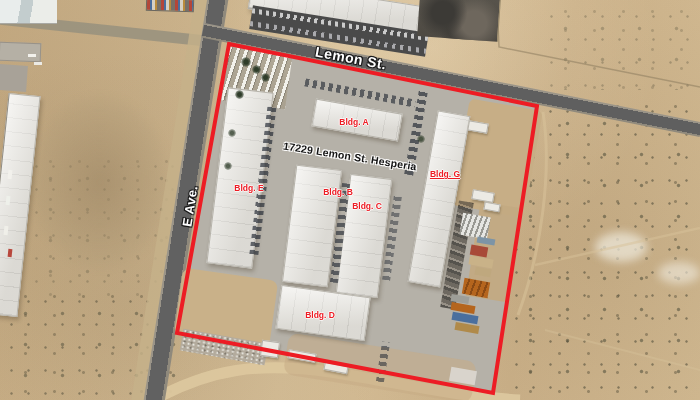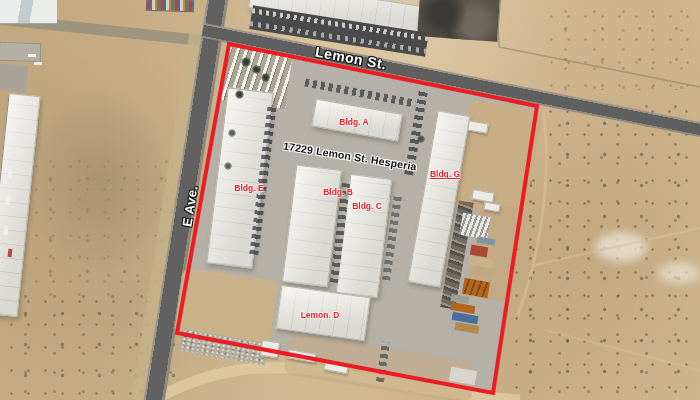--- a/index.html
+++ b/index.html
@@ -161,15 +161,15 @@
   </svg>
 
   <div class="lbl lbl-street" style="left:351px;top:58px;transform:translate(-50%,-50%) rotate(10.5deg);">Lemon St.</div>
   <div class="lbl lbl-street lbl-ave" style="left:190px;top:206px;transform:translate(-50%,-50%) rotate(-81deg);">E Ave.</div>
   <div class="lbl lbl-addr" style="left:350px;top:156px;transform:translate(-50%,-50%) rotate(9deg);">17229 Lemon St. Hesperia</div>
   <div class="lbl lbl-bldg" style="left:354px;top:122px;transform:translate(-50%,-50%);">Bldg. A</div>
   <div class="lbl lbl-bldg" style="left:249px;top:188px;transform:translate(-50%,-50%);">Bldg. E</div>
   <div class="lbl lbl-bldg" style="left:314px;top:192px;transform:translate(-50%,-50%);margin-left:24px;">Bldg. B</div>
   <div class="lbl lbl-bldg" style="left:367px;top:206px;transform:translate(-50%,-50%);">Bldg. C</div>
   <div class="lbl lbl-bldg" style="left:445px;top:174px;transform:translate(-50%,-50%);text-decoration:underline;">Bldg. G</div>
-  <div class="lbl lbl-bldg" style="left:320px;top:315px;transform:translate(-50%,-50%);">Lemon. D</div>
+  <div class="lbl lbl-bldg" style="left:320px;top:315px;transform:translate(-50%,-50%);">Bldg. D</div>
 
 </div>
 
 </body></html>

